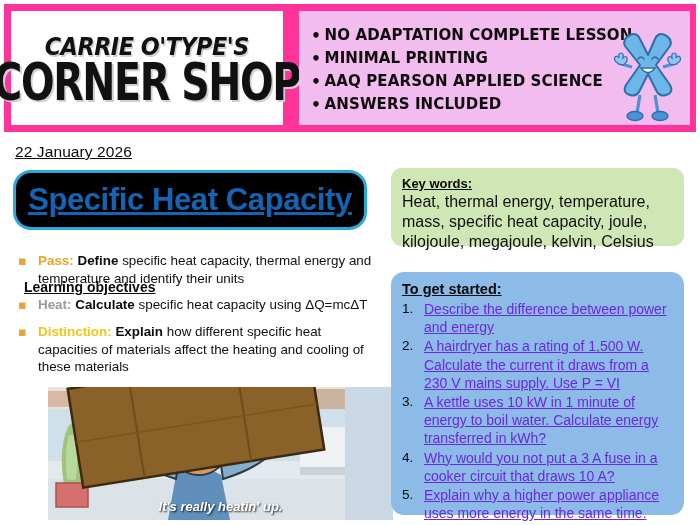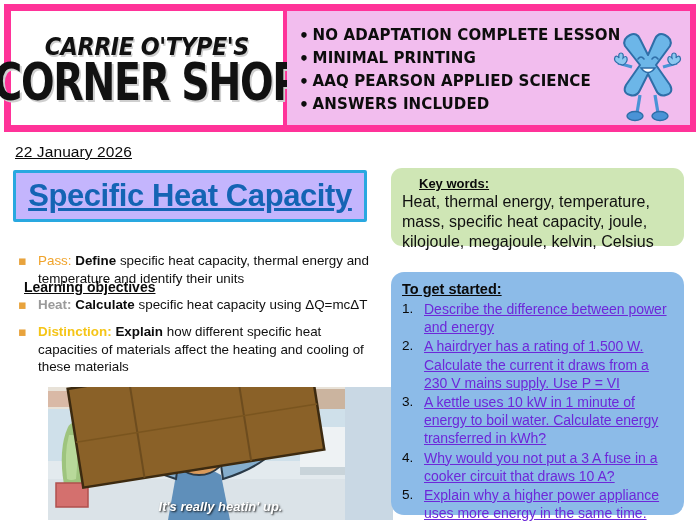--- a/index.html
+++ b/index.html
@@ -19,21 +19,21 @@
   .banner {
     position: absolute;
     left: 4px;
     top: 4px;
     width: 692px;
     height: 128px;
     background: #ff3399;
     box-sizing: border-box;
     display: flex;
     padding: 7px 6px 7px 7px;
-    gap: 4px;
+    gap: 16px;
   }
   .brand-box {
     width: 272px;
     background: #ffffff;
     display: flex;
     flex-direction: column;
     align-items: center;
     justify-content: center;
     box-sizing: border-box;
     padding: 6px 4px;
@@ -112,28 +112,28 @@
     text-decoration: underline;
     letter-spacing: 0.1px;
   }
 
   
   .title-box {
     position: absolute;
     left: 13px;
     top: 170px;
     width: 354px;
-    height: 52px;
+    height: 60px;
     border: 3.5px solid #29a8e0;
-    border-radius: 2px;
+    border-radius: 18px;
     box-sizing: border-box;
     display: flex;
     align-items: center;
     justify-content: center;
-    background: #c4b5fd;
+    background: #000000;
   }
   .title-text {
     font-family: "Liberation Sans", sans-serif;
     font-weight: bold;
     font-size: 31px;
     color: #1464b4;
     text-decoration: underline;
     letter-spacing: -0.4px;
     white-space: nowrap;
   }
@@ -169,21 +169,21 @@
     padding-left: 6px;
     box-sizing: border-box;
   }
   .lo-text {
     flex: 1;
     font-family: "Liberation Sans", sans-serif;
     font-size: 13.4px;
     line-height: 1.32;
     color: #101010;
   }
-  .lvl-pass  { font-weight: normal; color: #f0a32a; }
+  .lvl-pass  { font-weight: bold; color: #f0a32a; }
   .lvl-merit { font-weight: bold; color: #9a9a9a; }
   .lvl-dist  { font-weight: bold; color: #f5c518; }
   .verb { font-weight: bold; color: #0c0c0c; }
 
   
   .cartoon {
     position: absolute;
     left: 48px;
     top: 387px;
     width: 345px;
@@ -218,21 +218,20 @@
     box-sizing: border-box;
     padding: 8px 11px;
   }
   .kw-heading {
     font-family: "Liberation Sans", sans-serif;
     font-weight: bold;
     font-size: 13px;
     color: #0a0a0a;
     text-decoration: underline;
     margin-bottom: 1px;
-    margin-left: 17px;
   }
   .kw-body {
     font-family: "Liberation Sans", sans-serif;
     font-size: 16px;
     line-height: 1.26;
     color: #101010;
   }
 
   
   .started-box {

